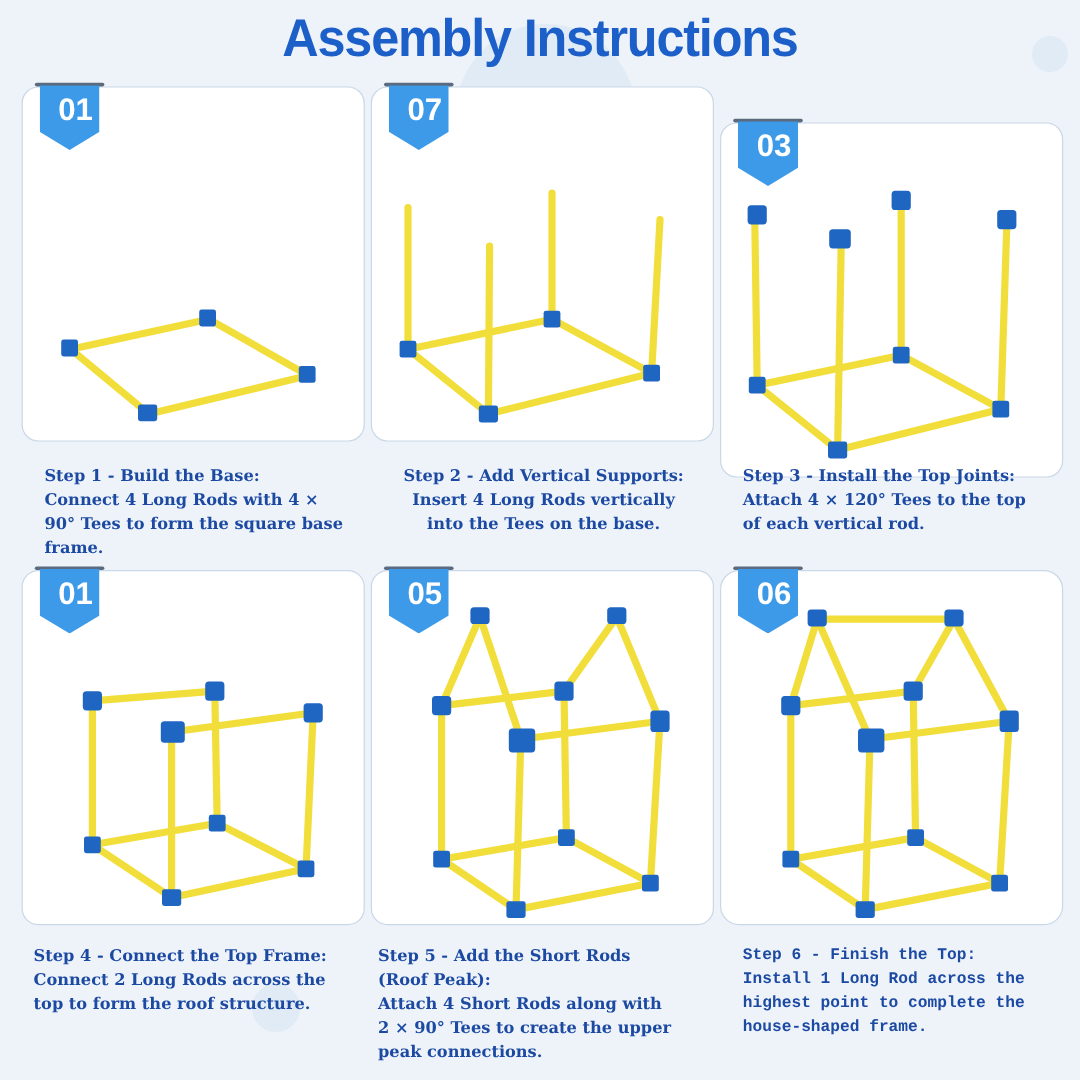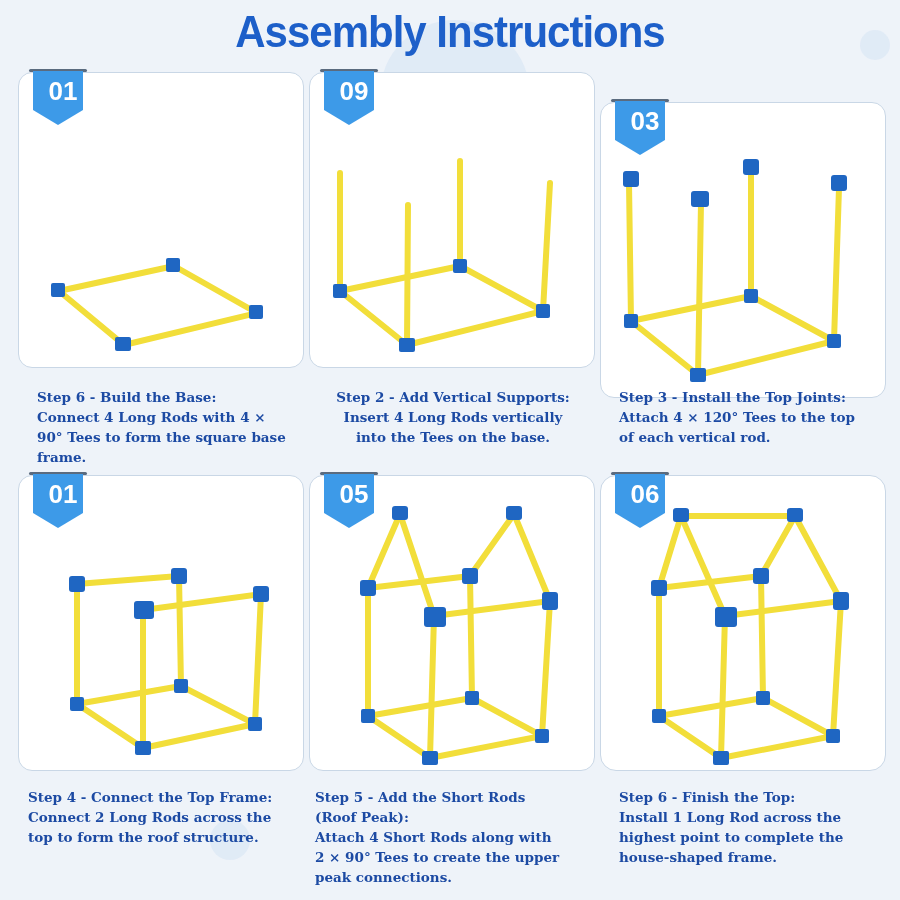--- a/index.html
+++ b/index.html
@@ -61,21 +61,21 @@
     <g fill="#1f66c2">
       <rect x="23" y="211" width="14" height="14" rx="2"></rect>
         <rect x="143" y="186" width="14" height="14" rx="2"></rect>
       <rect x="226" y="231" width="14" height="14" rx="2"></rect>
         <rect x="89" y="265" width="16" height="14" rx="2"></rect>
     </g>
   </svg>
   <div class="badge">
       <div class="tabbar"></div>
       <div class="shape"></div>
-      <div class="num">09</div>
+      <div class="num">07</div>
     </div>
 </div>
 
 <div class="card" style="left:600px;top:72px;margin-top:30px;">
   <svg class="illus" viewBox="0 0 286 296">
     <g stroke="#f2de3a" stroke-width="6" stroke-linecap="round">
       <line x1="30" y1="218" x2="150" y2="193"></line>
         <line x1="150" y1="193" x2="233" y2="238"></line>
       <line x1="233" y1="238" x2="97" y2="272"></line>
         <line x1="97" y1="272" x2="30" y2="218"></line>
@@ -95,21 +95,21 @@
         <rect x="90" y="88" width="18" height="16" rx="3"></rect>
     </g>
   </svg>
   <div class="badge">
       <div class="tabbar"></div>
       <div class="shape"></div>
       <div class="num">03</div>
     </div>
 </div>
 
-<div class="step" style="left:37px;top:387px;"><span class="hd">Step 6 - Build the Base:</span><span>Connect 4 Long Rods with 4 × 90° Tees to form the square base frame.</span></div>
+<div class="step" style="left:37px;top:387px;"><span class="hd">Step 1 - Build the Base:</span><span>Connect 4 Long Rods with 4 × 90° Tees to form the square base frame.</span></div>
 <div class="step" style="left:328px;top:387px;text-align:center;"><span class="hd">Step 2 - Add Vertical Supports:</span><span>Insert 4 Long Rods vertically into the Tees on the base.</span></div>
 <div class="step" style="left:619px;top:387px;"><span class="hd">Step 3 - Install the Top Joints:</span><span>Attach 4 × 120° Tees to the top of each vertical rod.</span></div>
 
 <div class="card" style="left:18px;top:475px;">
   <svg class="illus" viewBox="0 0 286 296">
     <g stroke="#f2de3a" stroke-width="6" stroke-linecap="round">
       <line x1="58" y1="228" x2="162" y2="210"></line>
         <line x1="162" y1="210" x2="236" y2="248"></line>
       <line x1="236" y1="248" x2="124" y2="272"></line>
         <line x1="124" y1="272" x2="58" y2="228"></line>
@@ -210,13 +210,13 @@
   </svg>
   <div class="badge">
       <div class="tabbar"></div>
       <div class="shape"></div>
       <div class="num">06</div>
     </div>
 </div>
 
 <div class="step" style="left:28px;top:787px;"><span class="hd">Step 4 - Connect the Top Frame:</span><span>Connect 2 Long Rods across the top to form the roof structure.</span></div>
 <div class="step" style="left:315px;top:787px;"><span class="hd">Step 5 - Add the Short Rods (Roof Peak):</span><span>Attach 4 Short Rods along with 2 × 90° Tees to create the upper peak connections.</span></div>
-<div class="step" style="left:619px;top:787px;"><span class="hd">Step 6 - Finish the Top:</span><span>Install 1 Long Rod across the highest point to complete the house-shaped frame.</span></div>
+<div class="step" style="left:619px;top:787px;font-family:Liberation Mono, monospace;"><span class="hd">Step 6 - Finish the Top:</span><span>Install 1 Long Rod across the highest point to complete the house-shaped frame.</span></div>
 
 </body></html>

